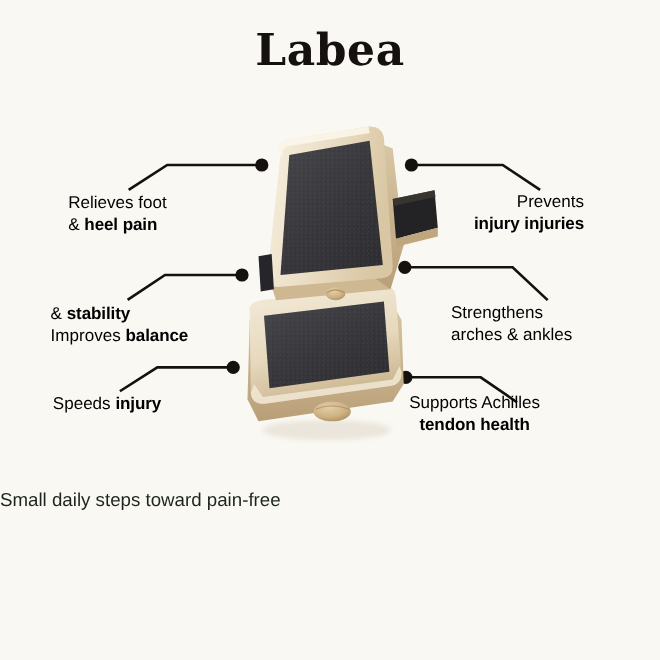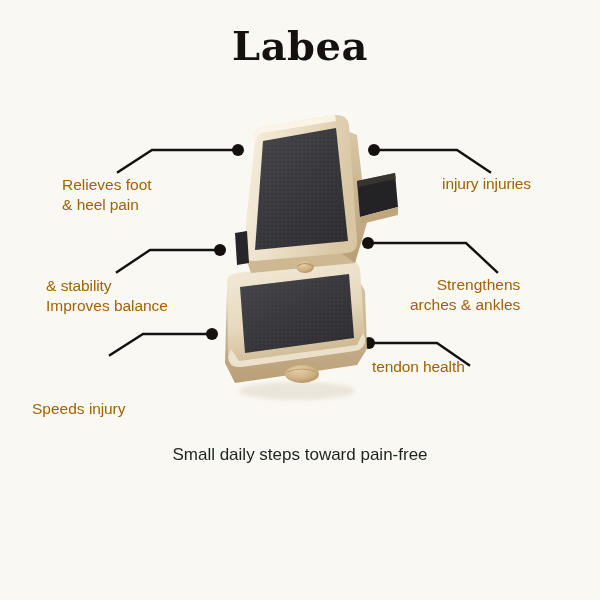--- a/index.html
+++ b/index.html
@@ -52,42 +52,42 @@
     width: 600px;
     height: 600px;
     pointer-events: none;
   }
 
   
   .feature {
     position: absolute;
     font-size: 15.5px;
     line-height: 20px;
-    color: #a16207;
+    color: #000000;
     white-space: nowrap;
   }
   .feature .ln { display: block; }
-  .feature .b { font-weight: 400; letter-spacing: -0.1px; text-align: center; }
+  .feature .b { font-weight: 700; letter-spacing: -0.1px; text-align: center; }
   .feature.right-align { text-align: right; }
 
   #feat-heel     { left: 62px;  top: 175px; }
   #feat-balance  { left: 46px;  top: 276px; }
-  #feat-recovery { left: 32px;  top: 358px; margin-top: 41px; }
+  #feat-recovery { left: 48px;  top: 358px; }
 
   #feat-injuries { right: 69px; top: 174px; text-align: right; }
-  #feat-arches   { left: 410px; top: 275px; text-align: right; }
+  #feat-arches   { left: 410px; top: 275px; }
   #feat-achilles { left: 372px; top: 357px; }
 
   
   #caption {
     position: absolute;
     top: 443px;
     left: 0;
     width: 600px;
-    text-align: center;
+    text-align: left;
     font-size: 17px;
     line-height: 24px;
     color: #1c241f;
   }
   #caption .ln { display: block; }
 </style>
 </head>
 <body>
 
 <div id="stage">
@@ -201,29 +201,31 @@
   <div class="feature" id="feat-balance">
     <span class="ln"><span>&amp; </span><span class="b">stability</span></span>
     <span class="ln"><span>Improves </span><span class="b">balance</span></span>
   </div>
 
   <div class="feature" id="feat-recovery">
     <span class="ln"><span>Speeds </span><span class="b">injury</span></span>
   </div>
 
   <div class="feature right-align" id="feat-injuries">
+    <span class="ln">Prevents</span>
     <span class="ln b">injury injuries</span>
   </div>
 
   <div class="feature" id="feat-arches">
     <span class="ln">Strengthens</span>
     <span class="ln">arches &amp; ankles</span>
   </div>
 
   <div class="feature" id="feat-achilles">
+    <span class="ln">Supports Achilles</span>
     <span class="ln b">tendon health</span>
   </div>
 
   <div id="caption">
     <span class="ln">Small daily steps toward pain-free</span>
   </div>
 
 </div>
 
 </body></html>

